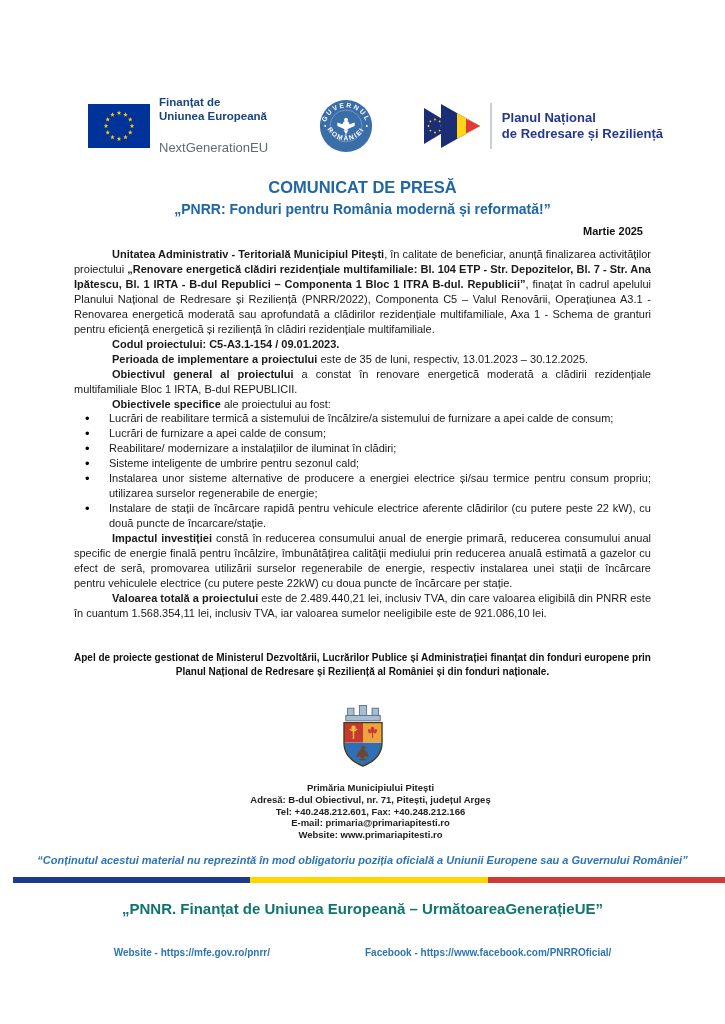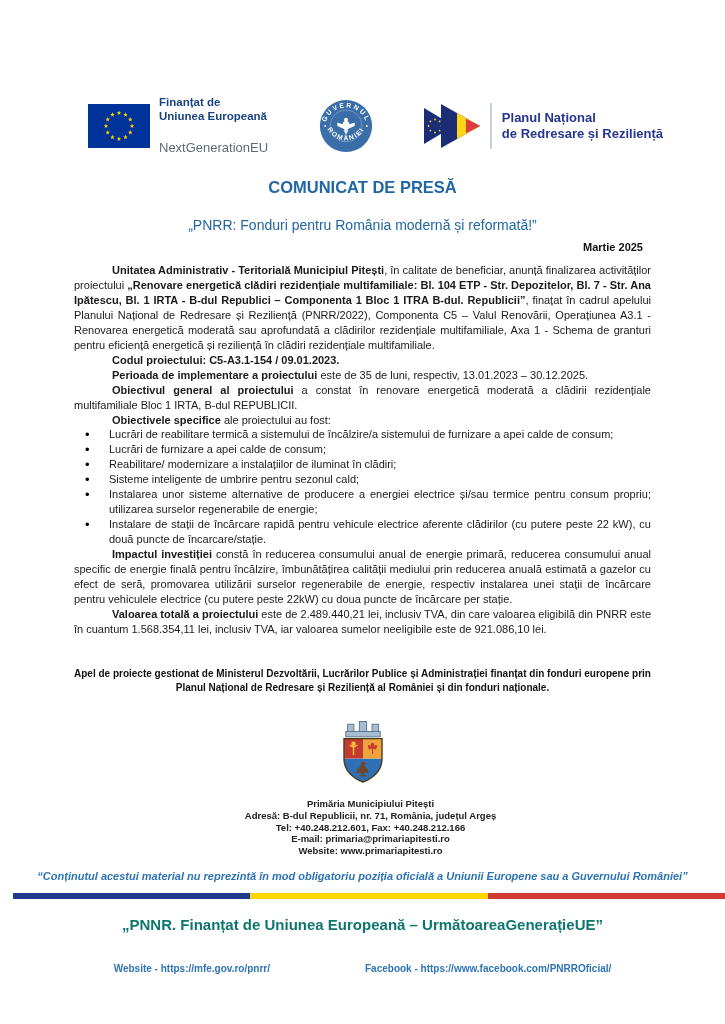--- a/index.html
+++ b/index.html
@@ -25,22 +25,22 @@
   .eu-n{font-size:13px;color:#5D6B77;margin-top:18px;}
   .pnrr-logo{display:flex;align-items:center;}
   .pnrr-divider{width:1.5px;height:46px;background:#C9CFD6;margin:0 10px 0 8px;}
   .pnrr-text{font-weight:bold;font-size:13px;line-height:1.25;color:#26368F;}
   
   .title{
     margin:20px 0 0 0;text-align:center;
     font-size:16.5px;font-weight:bold;color:#2166A5;
   }
   .subtitle{
-    margin:20px 0 0 0;text-align:center;
-    font-size:14px;font-weight:normal;color:#2166A5;
+    margin:4px 0 0 0;text-align:center;
+    font-size:14px;font-weight:bold;color:#2166A5;
   }
   .date{
     margin:8px 82px 0 0;text-align:right;
     font-size:11px;font-weight:bold;color:#111;
   }
   
   .doc-body{
     margin:10px 74px 0 74px;
     font-size:11px;line-height:1.36;text-align:justify;
   }
@@ -219,21 +219,21 @@
         <ellipse cx="31.5" cy="54" rx="3.6" ry="5.6"></ellipse>
         <path d="M27,51 L24.5,58 L29,57 Z"></path>
         <path d="M36,51 L38.5,58 L34,57 Z"></path>
         <rect x="28" y="60" width="7.4" height="1.6"></rect>
       </g>
     </svg>
   </div>
 
   <div class="contact">
       <div class="c-line">Primăria Municipiului Pitești</div>
-      <div class="c-line">Adresă: B-dul Republicii, nr. 71, România, județul Argeș</div>
+      <div class="c-line">Adresă: B-dul Obiectivul, nr. 71, Pitești, județul Argeș</div>
       <div class="c-line">Tel: +40.248.212.601, Fax: +40.248.212.166</div>
       <div class="c-line">E-mail: primaria@primariapitesti.ro</div>
       <div class="c-line">Website: www.primariapitesti.ro</div>
     </div>
 
   <div class="disclaimer">“Conținutul acestui material nu reprezintă în mod obligatoriu poziția oficială a Uniunii Europene sau a Guvernului României”</div>
 
   <div class="tricolor-bar">
     <span class="tb-b"></span>
     <span class="tb-y"></span>

